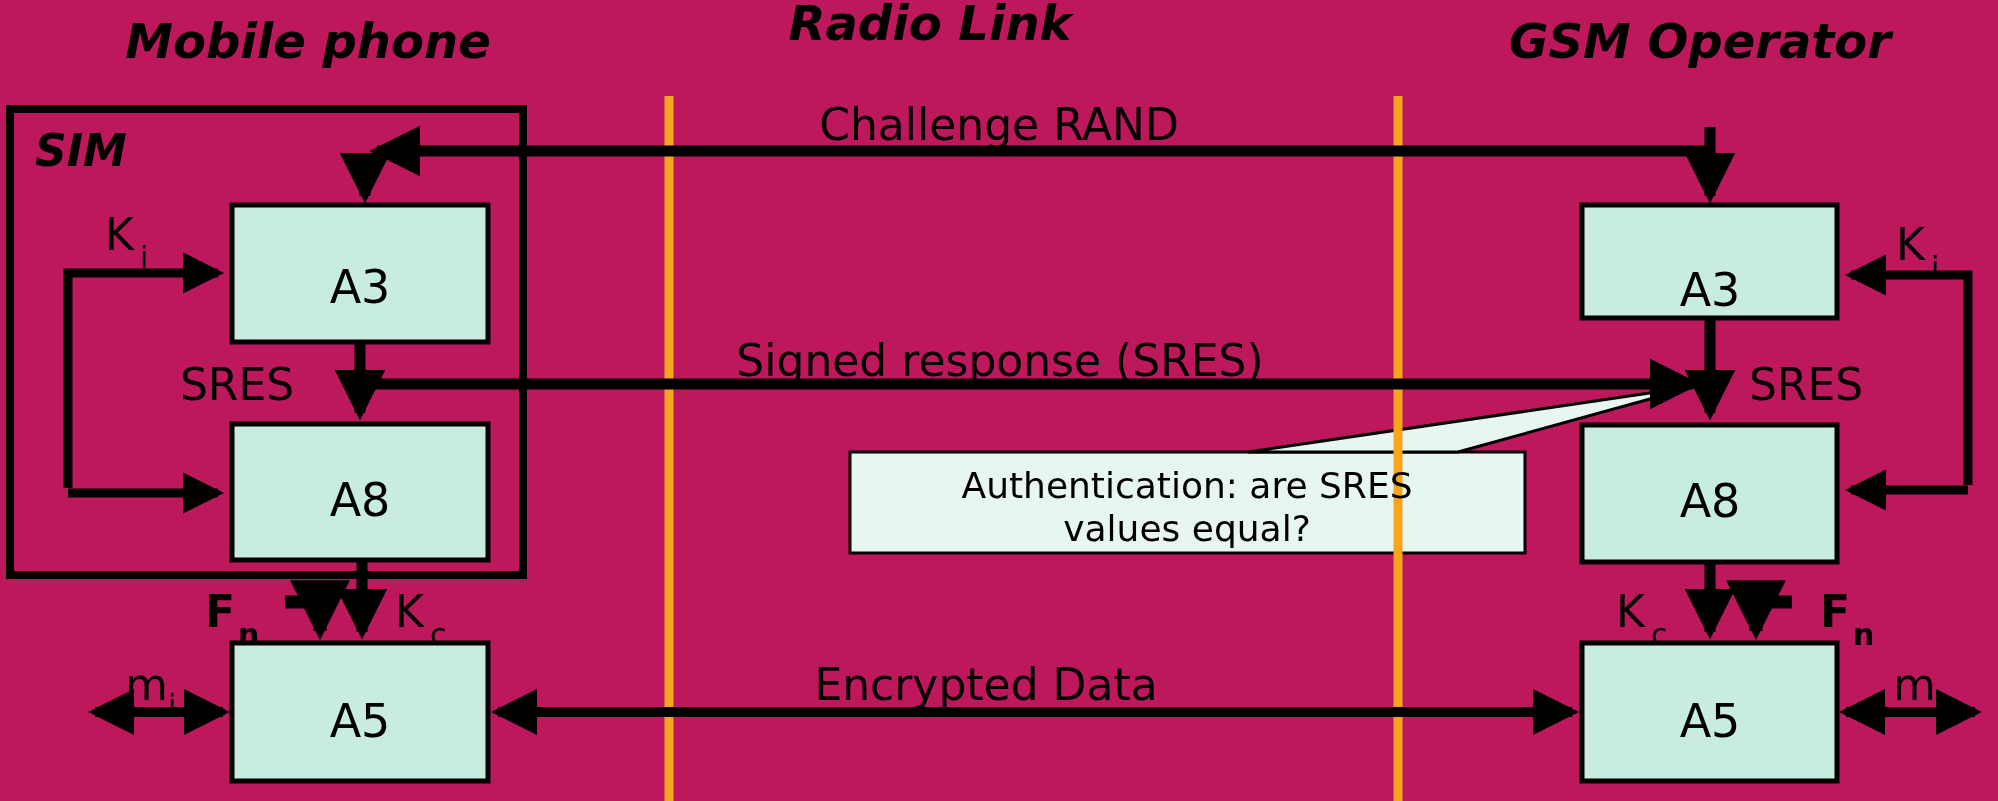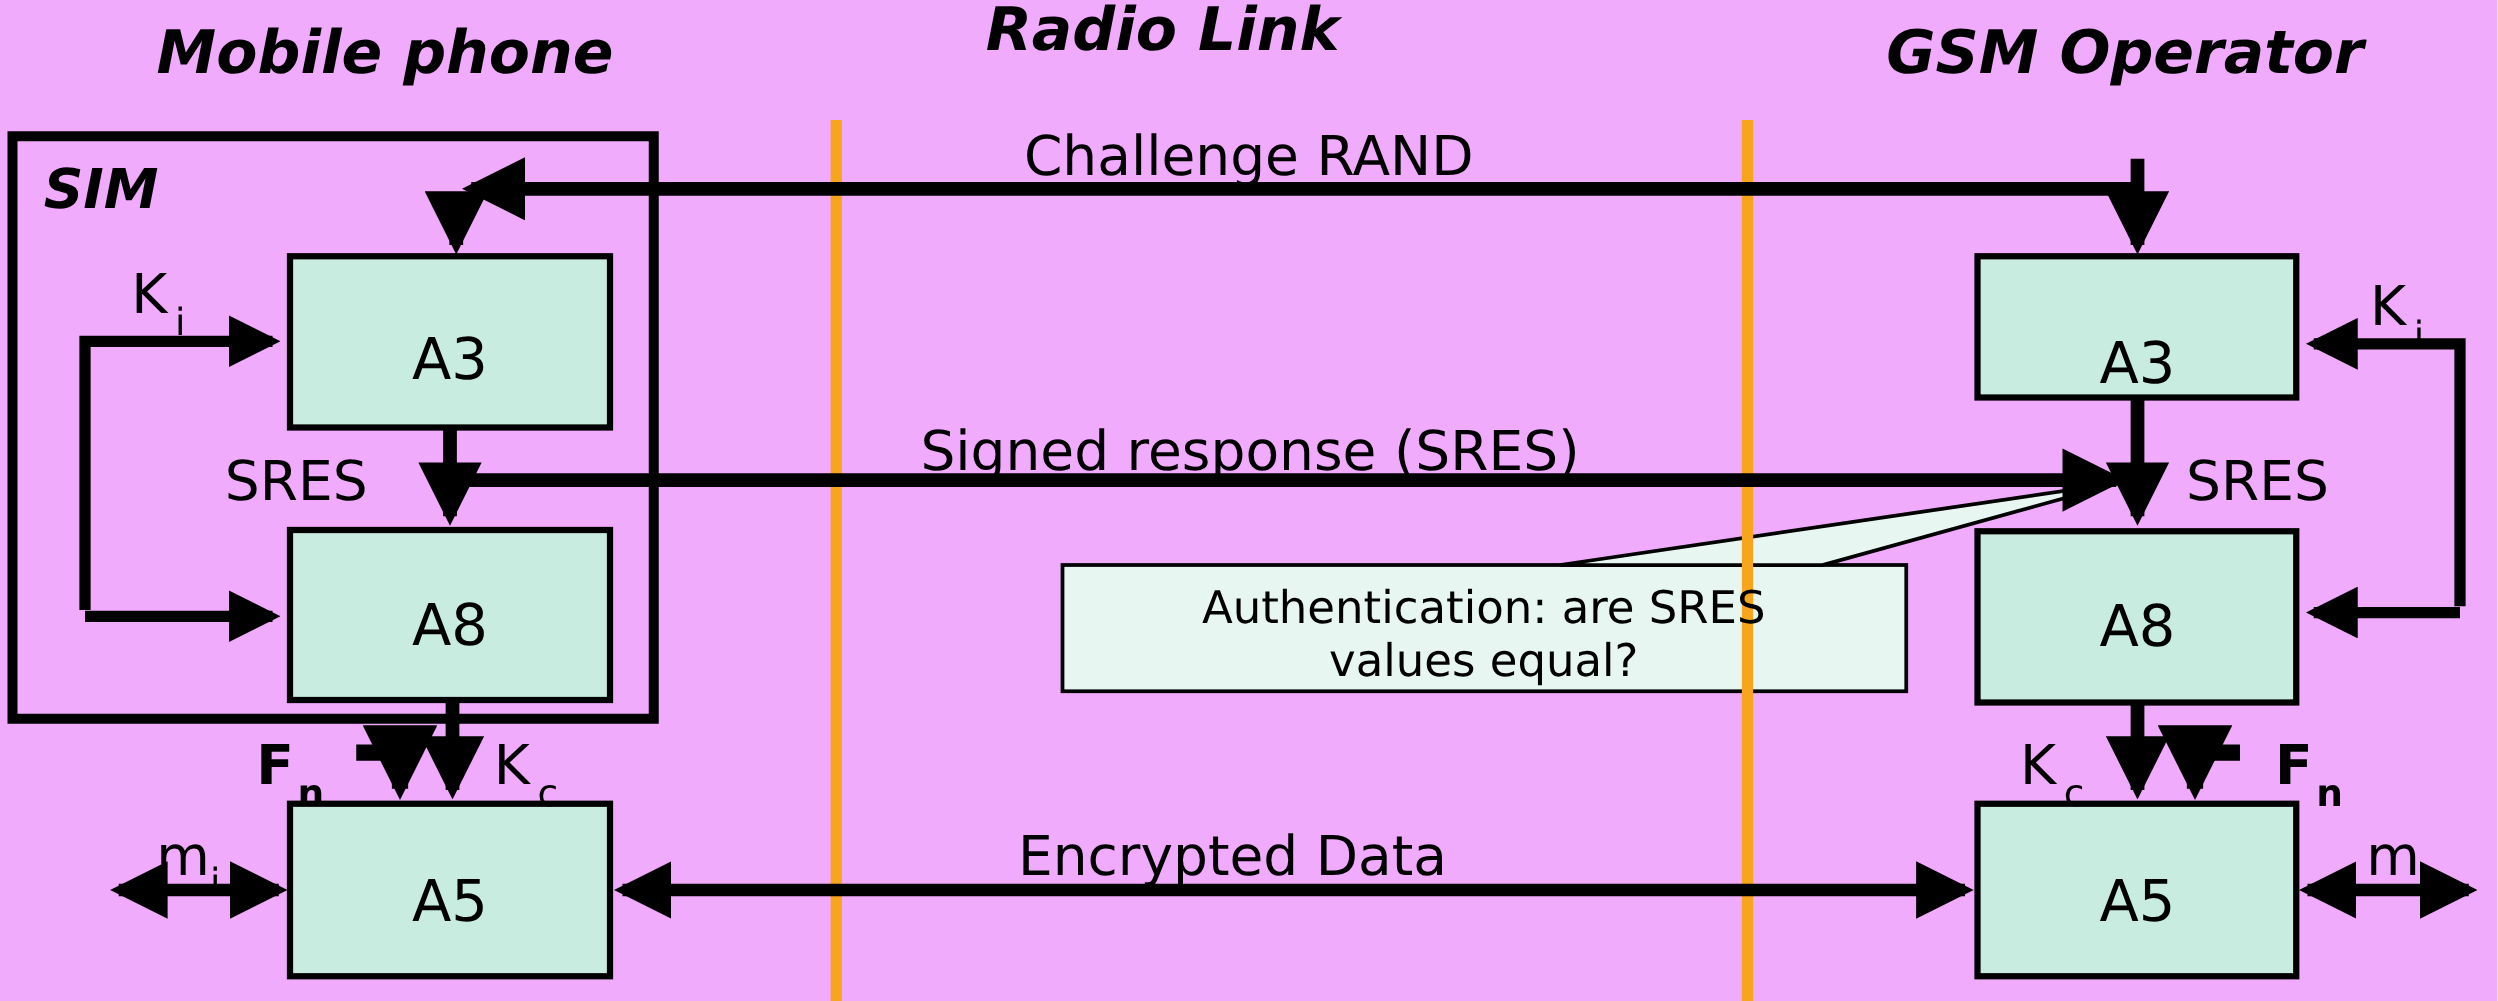--- a/index.html
+++ b/index.html
@@ -1,16 +1,16 @@
 <!DOCTYPE html>
 <html><head>
 <meta charset="utf-8">
 <style>
   html,body{margin:0;padding:0;background:#ffffff;}
-  #stage{position:relative;width:1998px;height:801px;background:#f0abfc;overflow:hidden;
+  #stage{position:relative;width:1998px;height:801px;background:#be185d;overflow:hidden;
          font-family:"DejaVu Sans","Liberation Sans",sans-serif;}
   svg{position:absolute;left:0;top:0;}
   text{fill:#000;}
   .title{font-size:48px;font-weight:bold;font-style:italic;}
   .lbl{font-size:44px;}
   .boxlbl{font-size:46px;}
   .sub{font-size:30px;}
   .subb{font-size:30px;font-weight:bold;}
   .fbold{font-size:44px;font-weight:bold;}
   .simlbl{font-size:44px;font-weight:bold;font-style:italic;}

